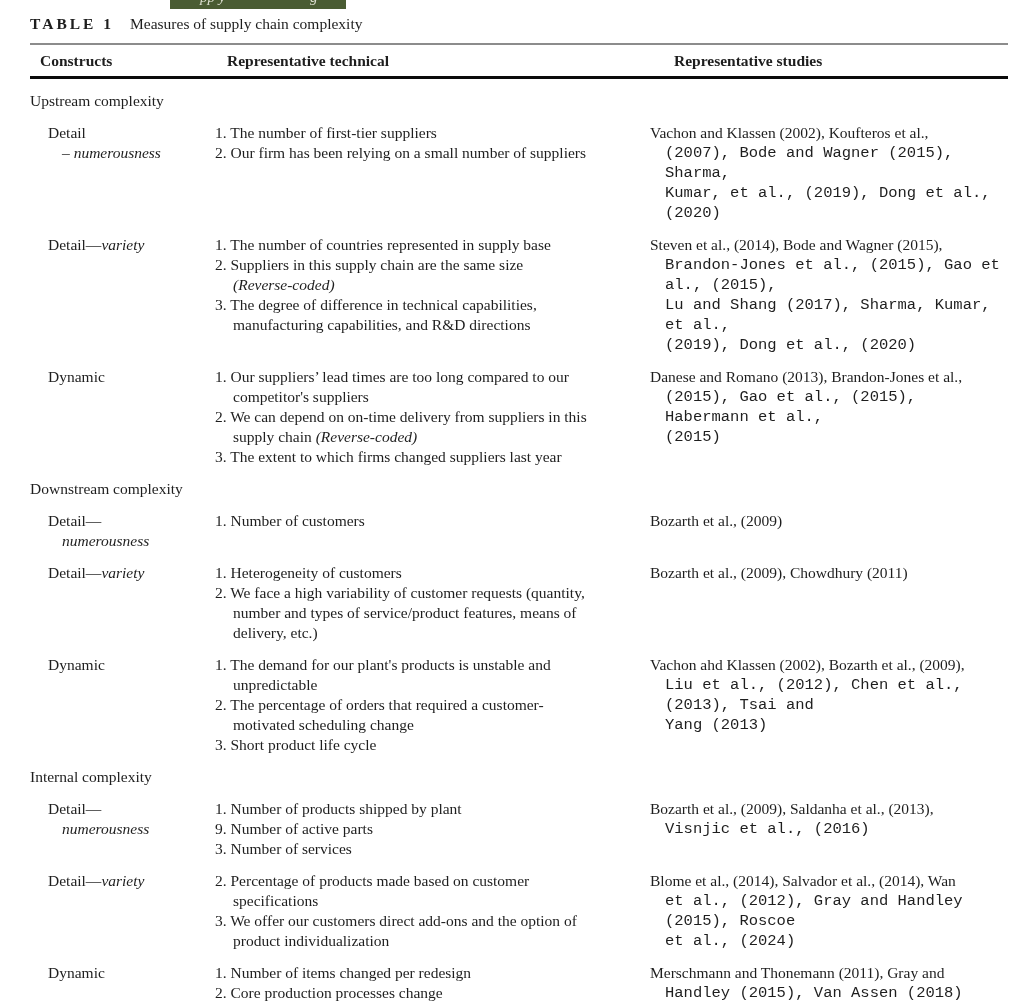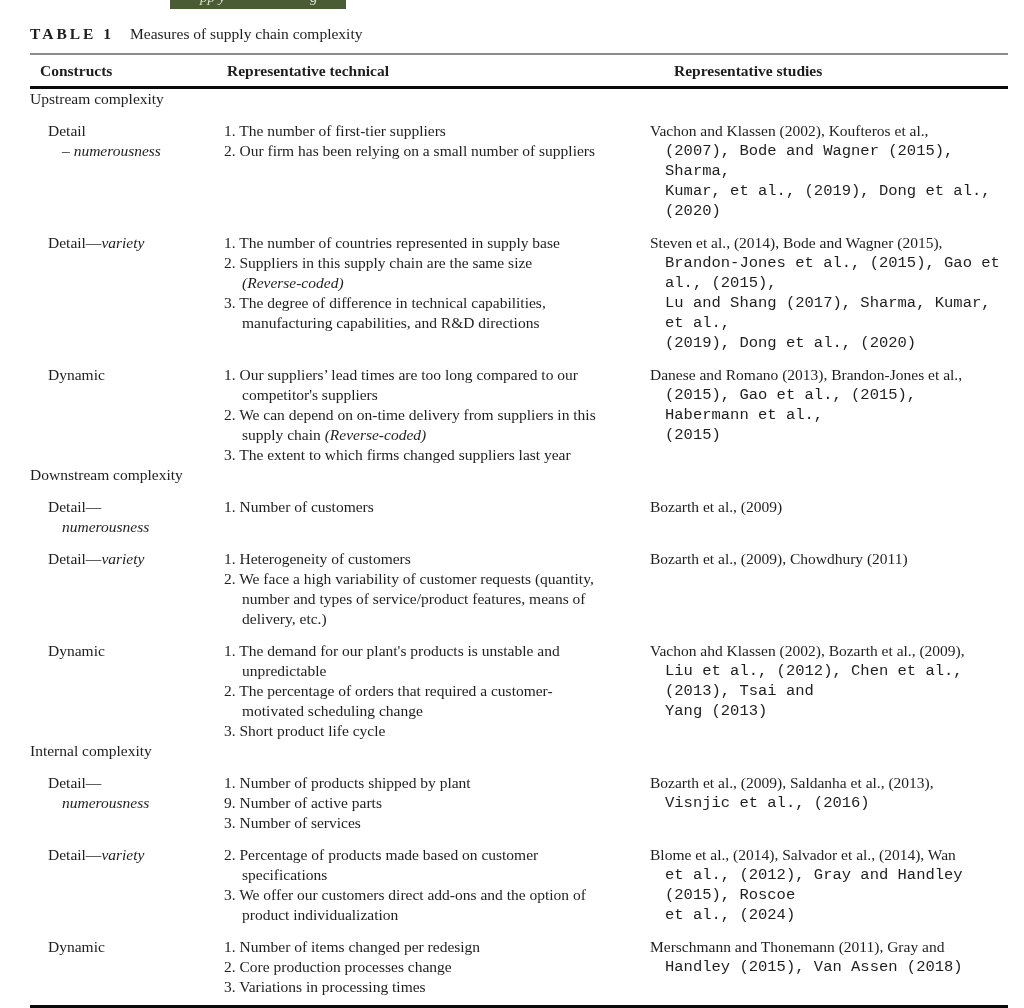--- a/index.html
+++ b/index.html
@@ -9,36 +9,36 @@
     color:#1e1e1e;
   }
   .page{padding:0 16px 0 30px;font-size:15.5px;line-height:20px;}
 
   
   .hl-bar{position:relative;margin-left:140px;width:176px;height:9px;background:#4a5c33;overflow:hidden;}
   .hl-bar span{position:absolute;top:-10px;font-style:italic;font-size:15px;line-height:15px;color:#d9dccc;}
   .frag-a{left:30px;}
   .frag-b{left:140px;}
 
-  .title-row{margin-top:15px;white-space:nowrap;}
+  .title-row{margin-top:5px;white-space:nowrap;}
   .tlabel{font-weight:700;letter-spacing:3px;margin-right:16px;}
 
   hr{border:0;}
   hr.thin{border-top:2px solid #8c8c8c;margin:9px 0 0 0;}
   hr.thick{border-top:3px solid #0a0a0a;margin:0;}
   hr.bottom{border-top:4px solid #0a0a0a;margin-top:8px;}
 
   .thead{display:grid;grid-template-columns:185px 435px 1fr;font-weight:700;padding:6px 0 5px 0;gap:12px;}
   .hc1{padding-left:10px;}
 
-  .section-title{margin-top:0;}
+  .section-title{margin-top:12px;}
   .trow{display:grid;grid-template-columns:185px 435px 1fr;margin-top:12px;}
   .c1{padding-left:18px;padding-right:8px;}
   .cl1{padding-left:14px;}
-  .c2{padding-right:14px;margin-left:9px;}
+  .c2{padding-right:14px;}
   .ml1{padding-left:18px;}
   .sl1{padding-left:15px;font-family:Liberation Mono, monospace;}
   i{}
 </style>
 </head>
 <body>
 
 <div class="page">
 
   <div class="hl-bar">

